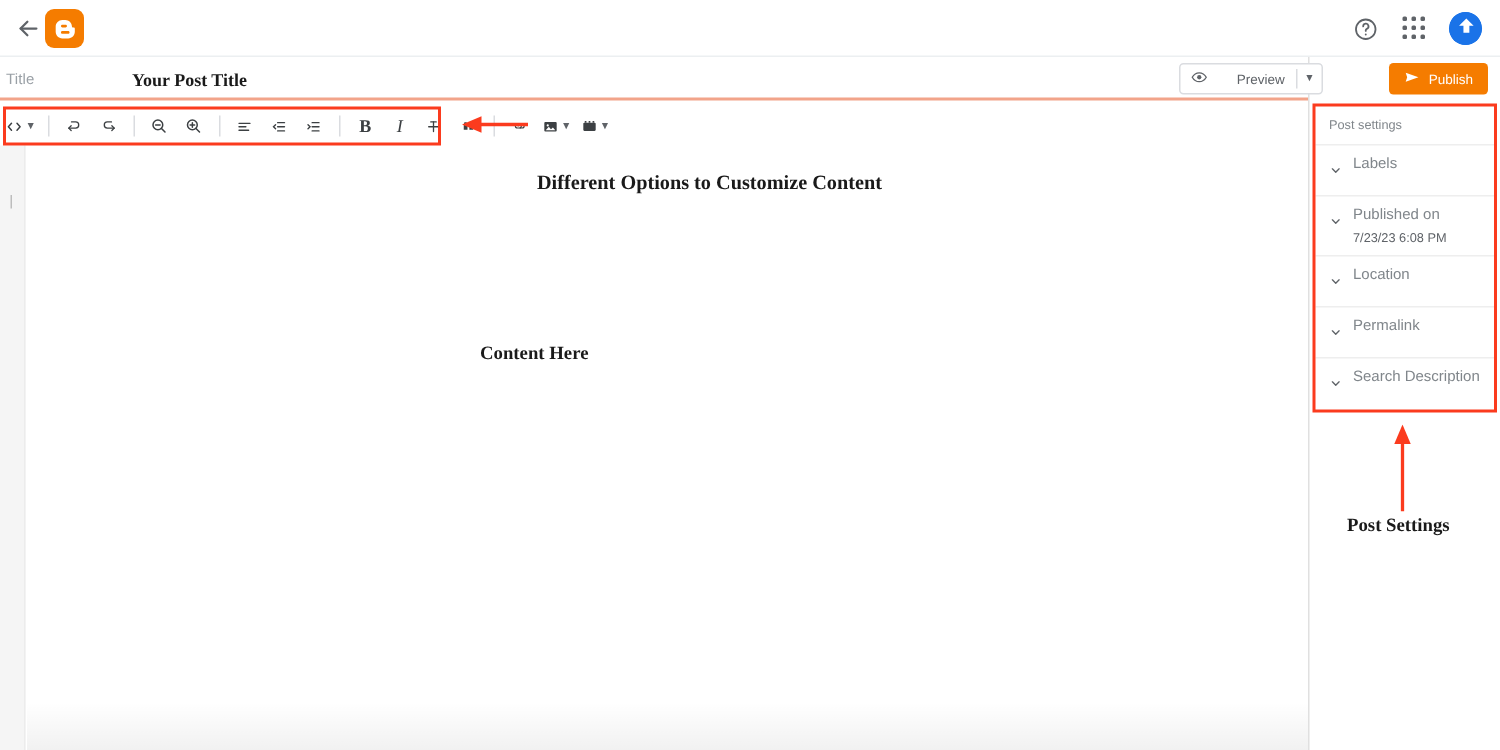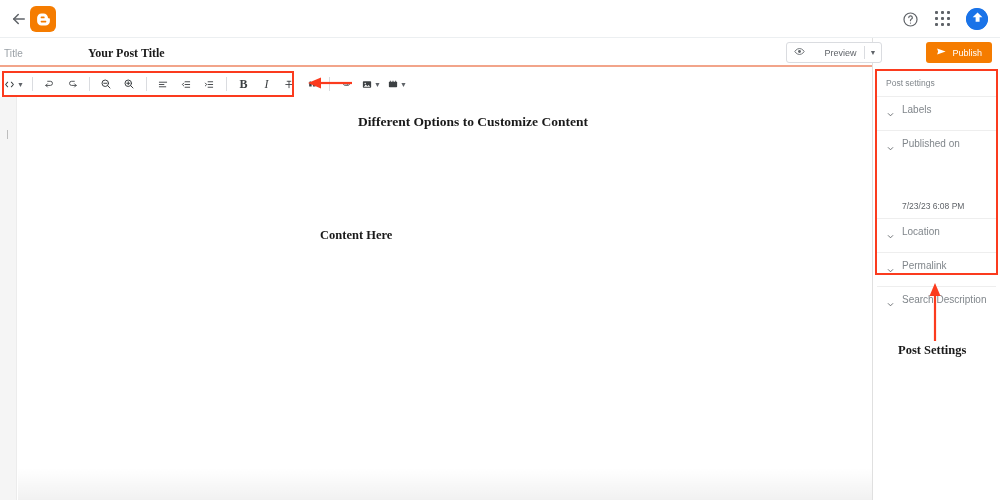--- a/index.html
+++ b/index.html
@@ -272,21 +272,20 @@
   }
   .setting-label {
     font-size: 10px;
     color: #80868b;
     line-height: 1.25;
   }
   .setting-sub {
     font-size: 8.5px;
     color: #5f6368;
     line-height: 1.25;
-    margin-top: 48px;
   }
 
   
   .anno-box {
     position: absolute;
     border: 2px solid #fb3b1e;
     box-sizing: border-box;
     pointer-events: none;
   }
   .anno-box.toolbar-box {

